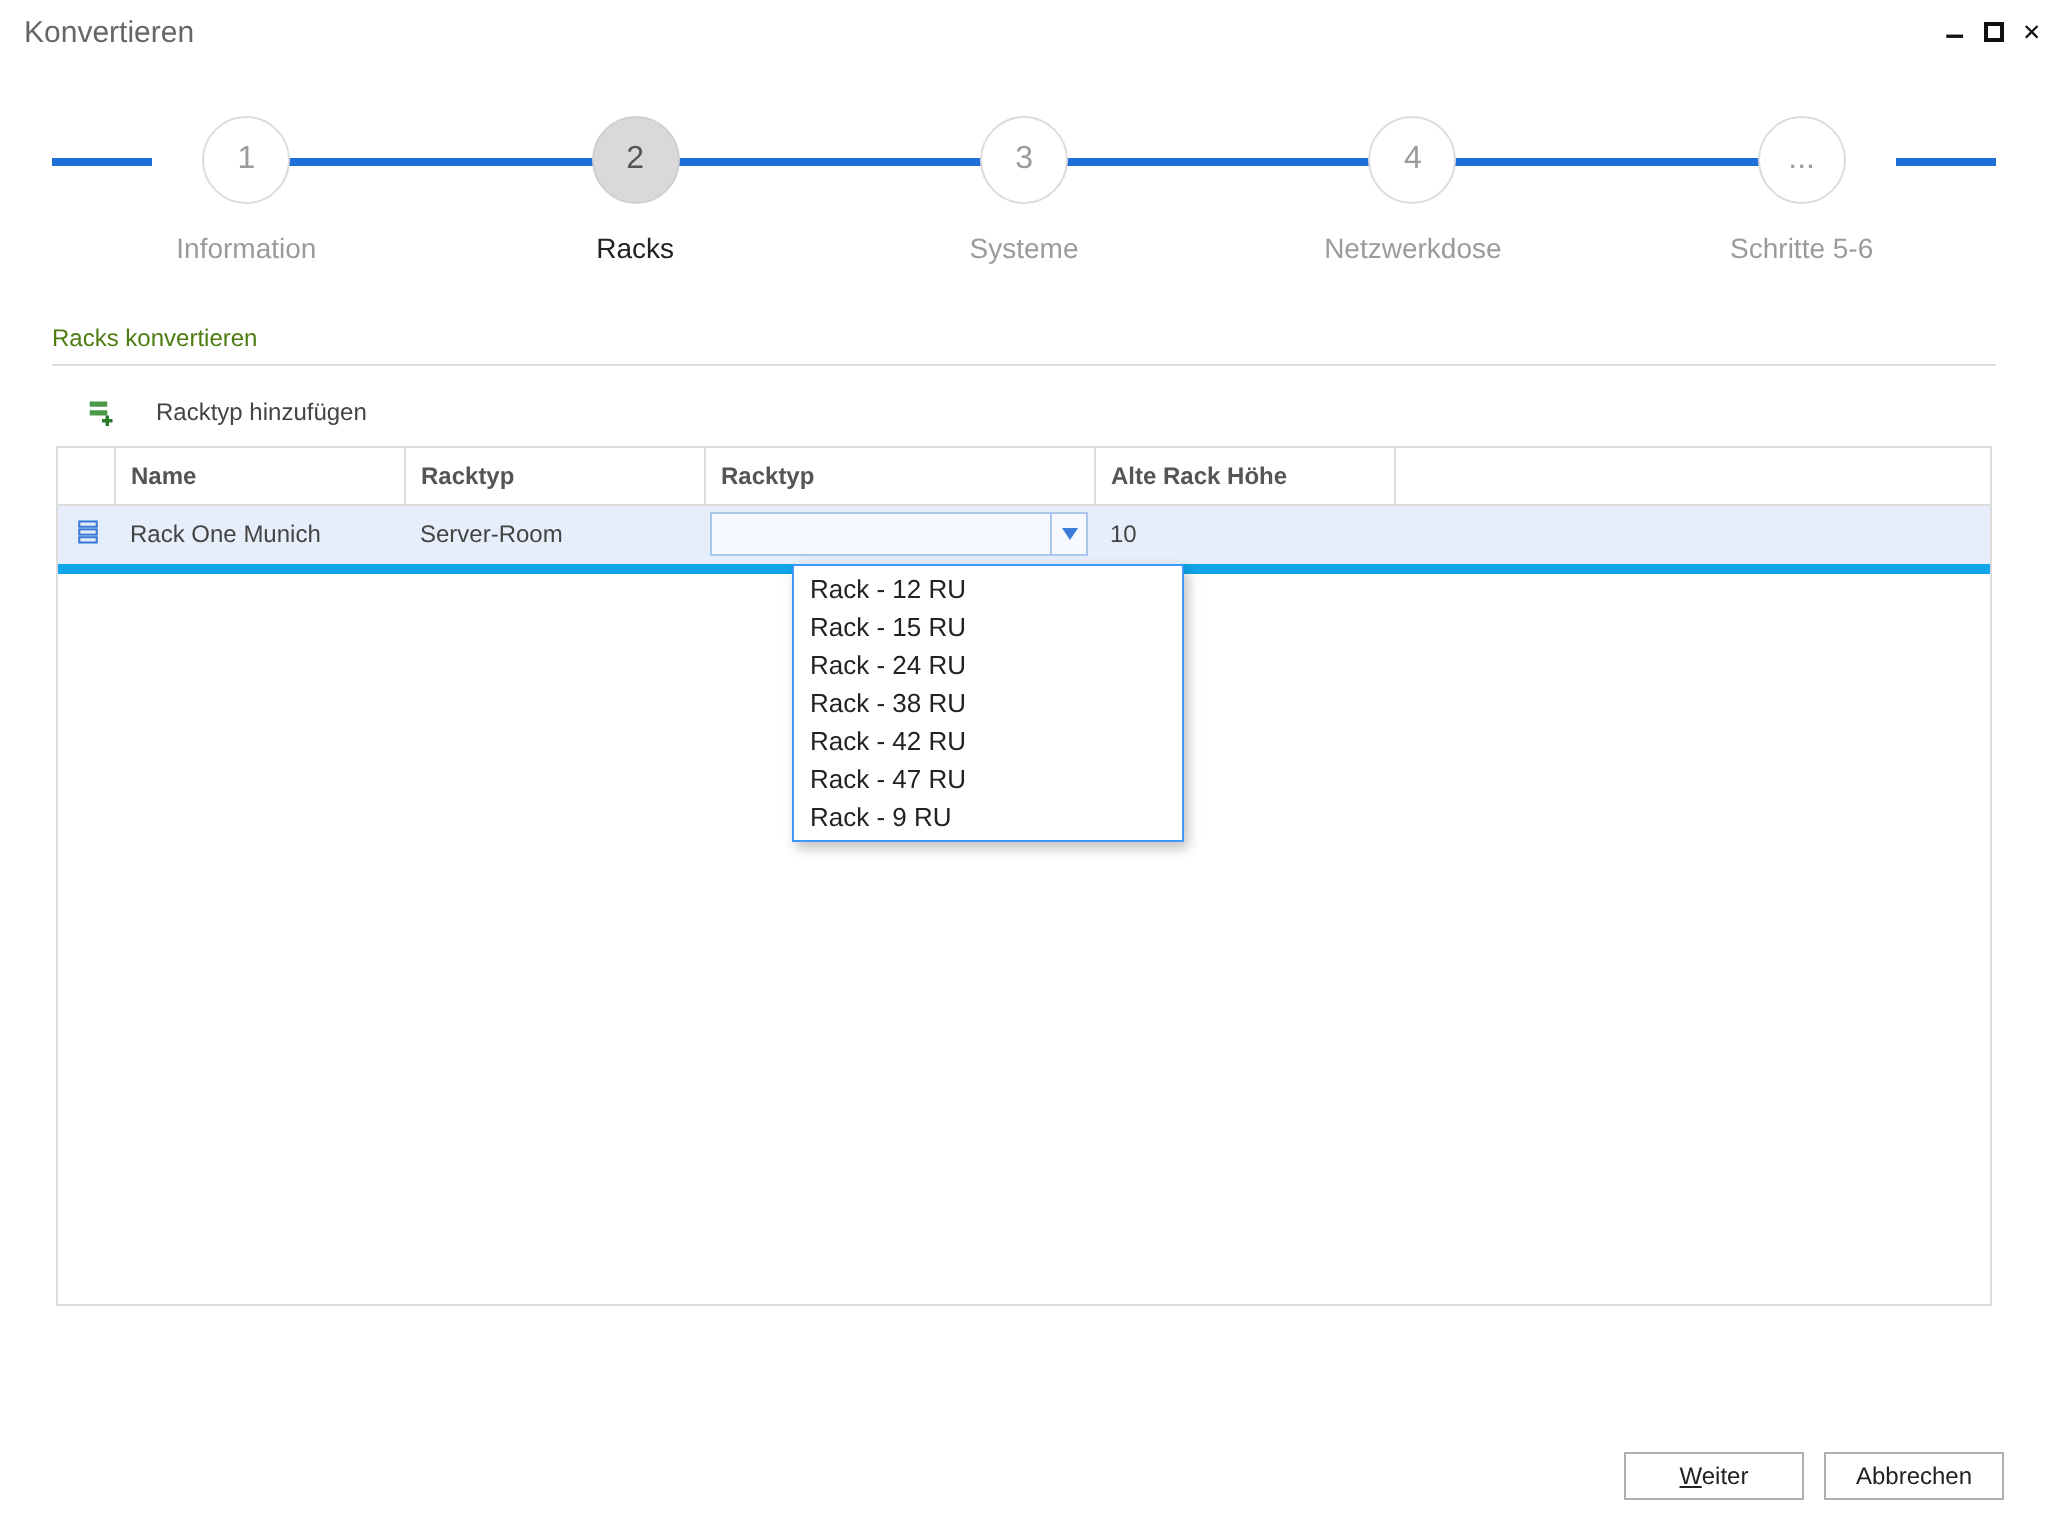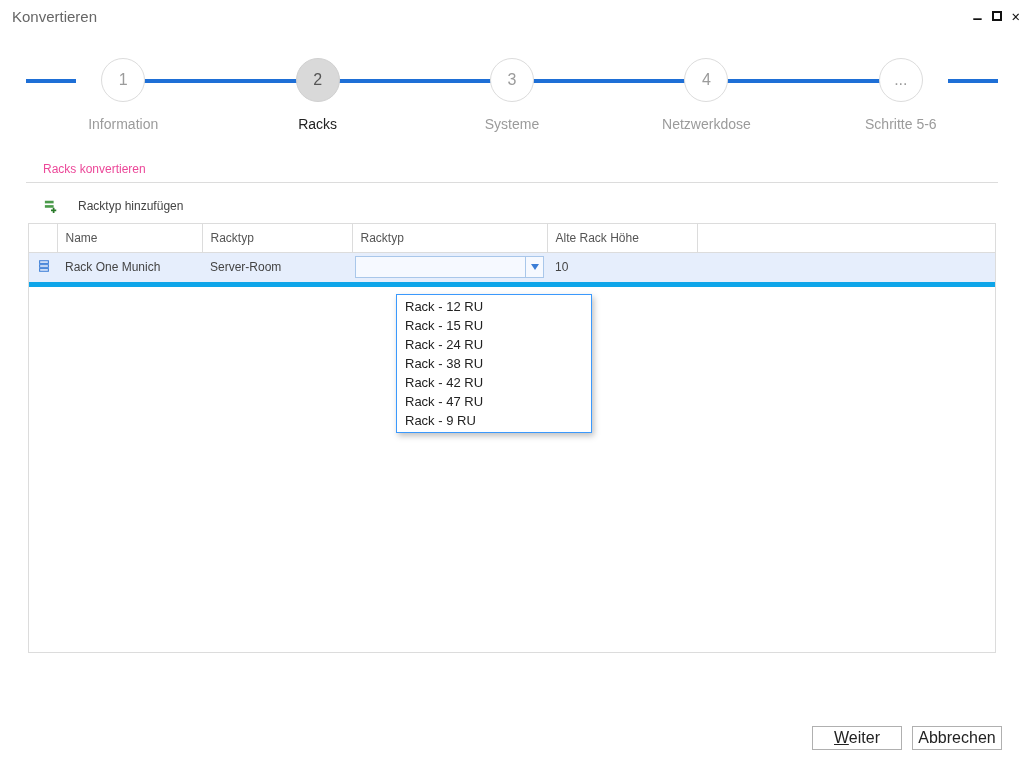--- a/index.html
+++ b/index.html
@@ -15,48 +15,48 @@
   .steps { display:flex; align-items:flex-start; justify-content:space-between; position:relative; }
   .step { flex:1; text-align:center; position:relative; }
   .step .circle { width:44px; height:44px; border-radius:50%; margin:0 auto; display:flex; align-items:center; justify-content:center; font-size:16px; color:#9b9b9b; background:#fff; border:1px solid #dcdcdc; position:relative; z-index:2; }
   .step.active .circle { background:#d9d9d9; border-color:#d0d0d0; color:#555; }
   .step .label { margin-top:14px; font-size:14px; color:#9b9b9b; }
   .step.active .label { color:#222; }
   .connector { position:absolute; top:21px; height:4px; background:#e0e0e0; z-index:1; }
   .connector.blue { background:#1e6fd6; }
   .connector-left-edge { left:0; width:50px; }
   .connector-right-edge { right:0; width:50px; }
-  .section-title { margin:30px 4px 6px 17px; color:#ec4899; }
+  .section-title { margin:30px 4px 6px 0; color:#4d7c0f; }
   .hr { height:1px; background:#dcdcdc; margin:0 0 16px 0; }
   .add-rack { display:flex; align-items:center; gap:20px; margin:0 4px 10px 18px; cursor:default; }
   .add-rack .icon { width:14px; height:14px; display:inline-flex; align-items:center; justify-content:center; }
   .add-rack .icon svg { width:14px; height:14px; }
   .table-wrap { border:1px solid #dcdcdc; margin:0 2px; height:430px; position:relative; background:#fff; }
   table { width:100%; border-collapse:collapse; table-layout:fixed; }
   th, td { text-align:left; padding:6px 8px; height:28px; vertical-align:middle; overflow:hidden; white-space:nowrap; }
-  thead th { background:#fff; color:#555; font-weight:400; border-right:1px solid #dcdcdc; border-bottom:1px solid #dcdcdc; }
+  thead th { background:#fff; color:#555; font-weight:700; border-right:1px solid #dcdcdc; border-bottom:1px solid #dcdcdc; }
   thead th:last-child { border-right:none; }
   tbody tr.selected { background:#e6eefc; }
   tbody td { border-bottom:5px solid #0ea5e9; }
   .row-icon { width:14px; height:14px; display:inline-block; }
   .row-icon svg { width:14px; height:14px; }
   .col-icon { width:28px; }
   .col-name { width:145px; }
   .col-standort { width:150px; }
   .col-racktyp { width:195px; }
   .col-alte { width:150px; }
   .col-rest { width:auto; }
   .combo { position:relative; width:100%; height:22px; border:1px solid #a9c7ea; background:#f6f9ff; display:flex; }
   .combo .input { flex:1; border:none; background:transparent; outline:none; padding:0 4px; font-size:12px; }
   .combo .btn { width:18px; background:#f6f9ff; border-left:1px solid #a9c7ea; display:flex; align-items:center; justify-content:center; }
   .combo .btn svg { width:8px; height:6px; }
-  .dropdown { position:absolute; left:367px; top:58px; width:196px; background:#fff; border:1px solid #3b99fc; box-shadow:2px 3px 6px rgba(0,0,0,0.25); z-index:10; padding:2px 0;margin-top:12px; }
+  .dropdown { position:absolute; left:367px; top:58px; width:196px; background:#fff; border:1px solid #3b99fc; box-shadow:2px 3px 6px rgba(0,0,0,0.25); z-index:10; padding:2px 0; }
   .dropdown .opt { padding:2px 8px; font-size:13px; color:#222; cursor:default; }
   .footer { position:absolute; bottom:18px; right:22px; display:flex; gap:10px; }
-  .btn-std { min-width:90px; height:24px; border:1px solid #b0b0b0; background:#fff; font-size:16px; color:#222; cursor:default; display:flex; align-items:center; justify-content:center; }
+  .btn-std { min-width:90px; height:24px; border:1px solid #b0b0b0; background:#fff; font-size:12px; color:#222; cursor:default; display:flex; align-items:center; justify-content:center; }
   .btn-std .ul { text-decoration:underline; }
   .step-connector { position:absolute; top:21px; height:4px; z-index:1; }
 </style>
 </head>
 <body>
 
 <div class="titlebar">
   <span class="title">Konvertieren</span>
   <div class="controls">
     <span class="min-dash">—</span>

